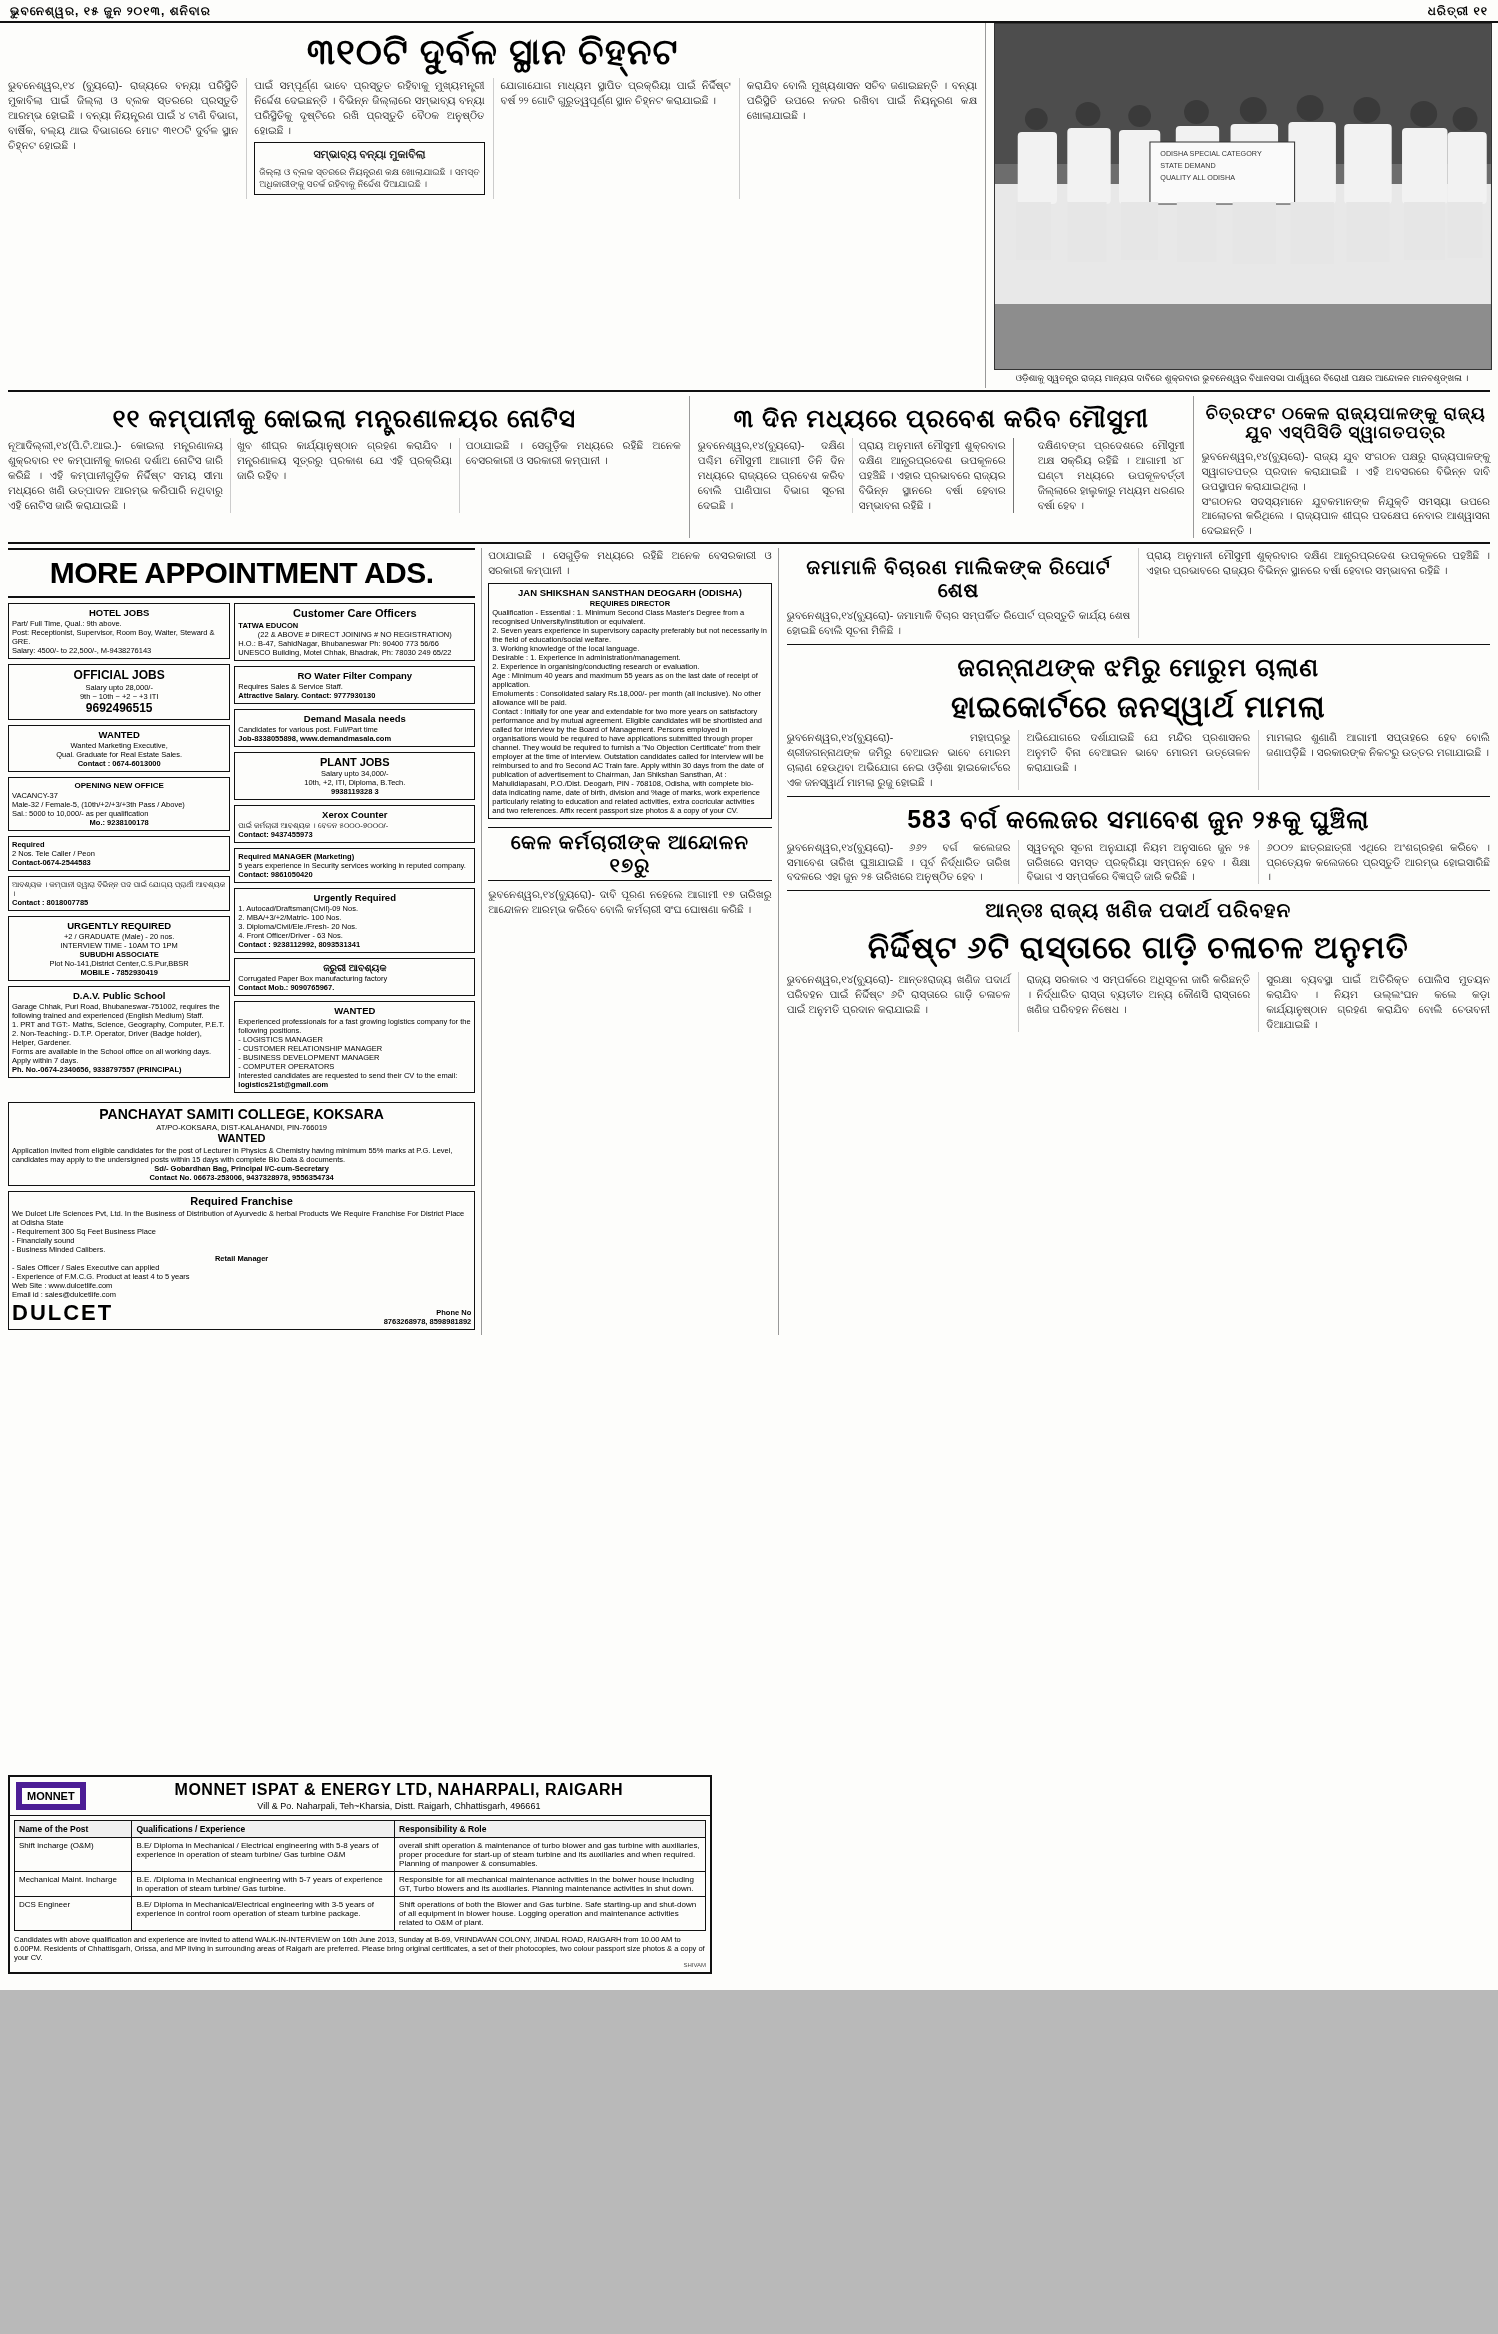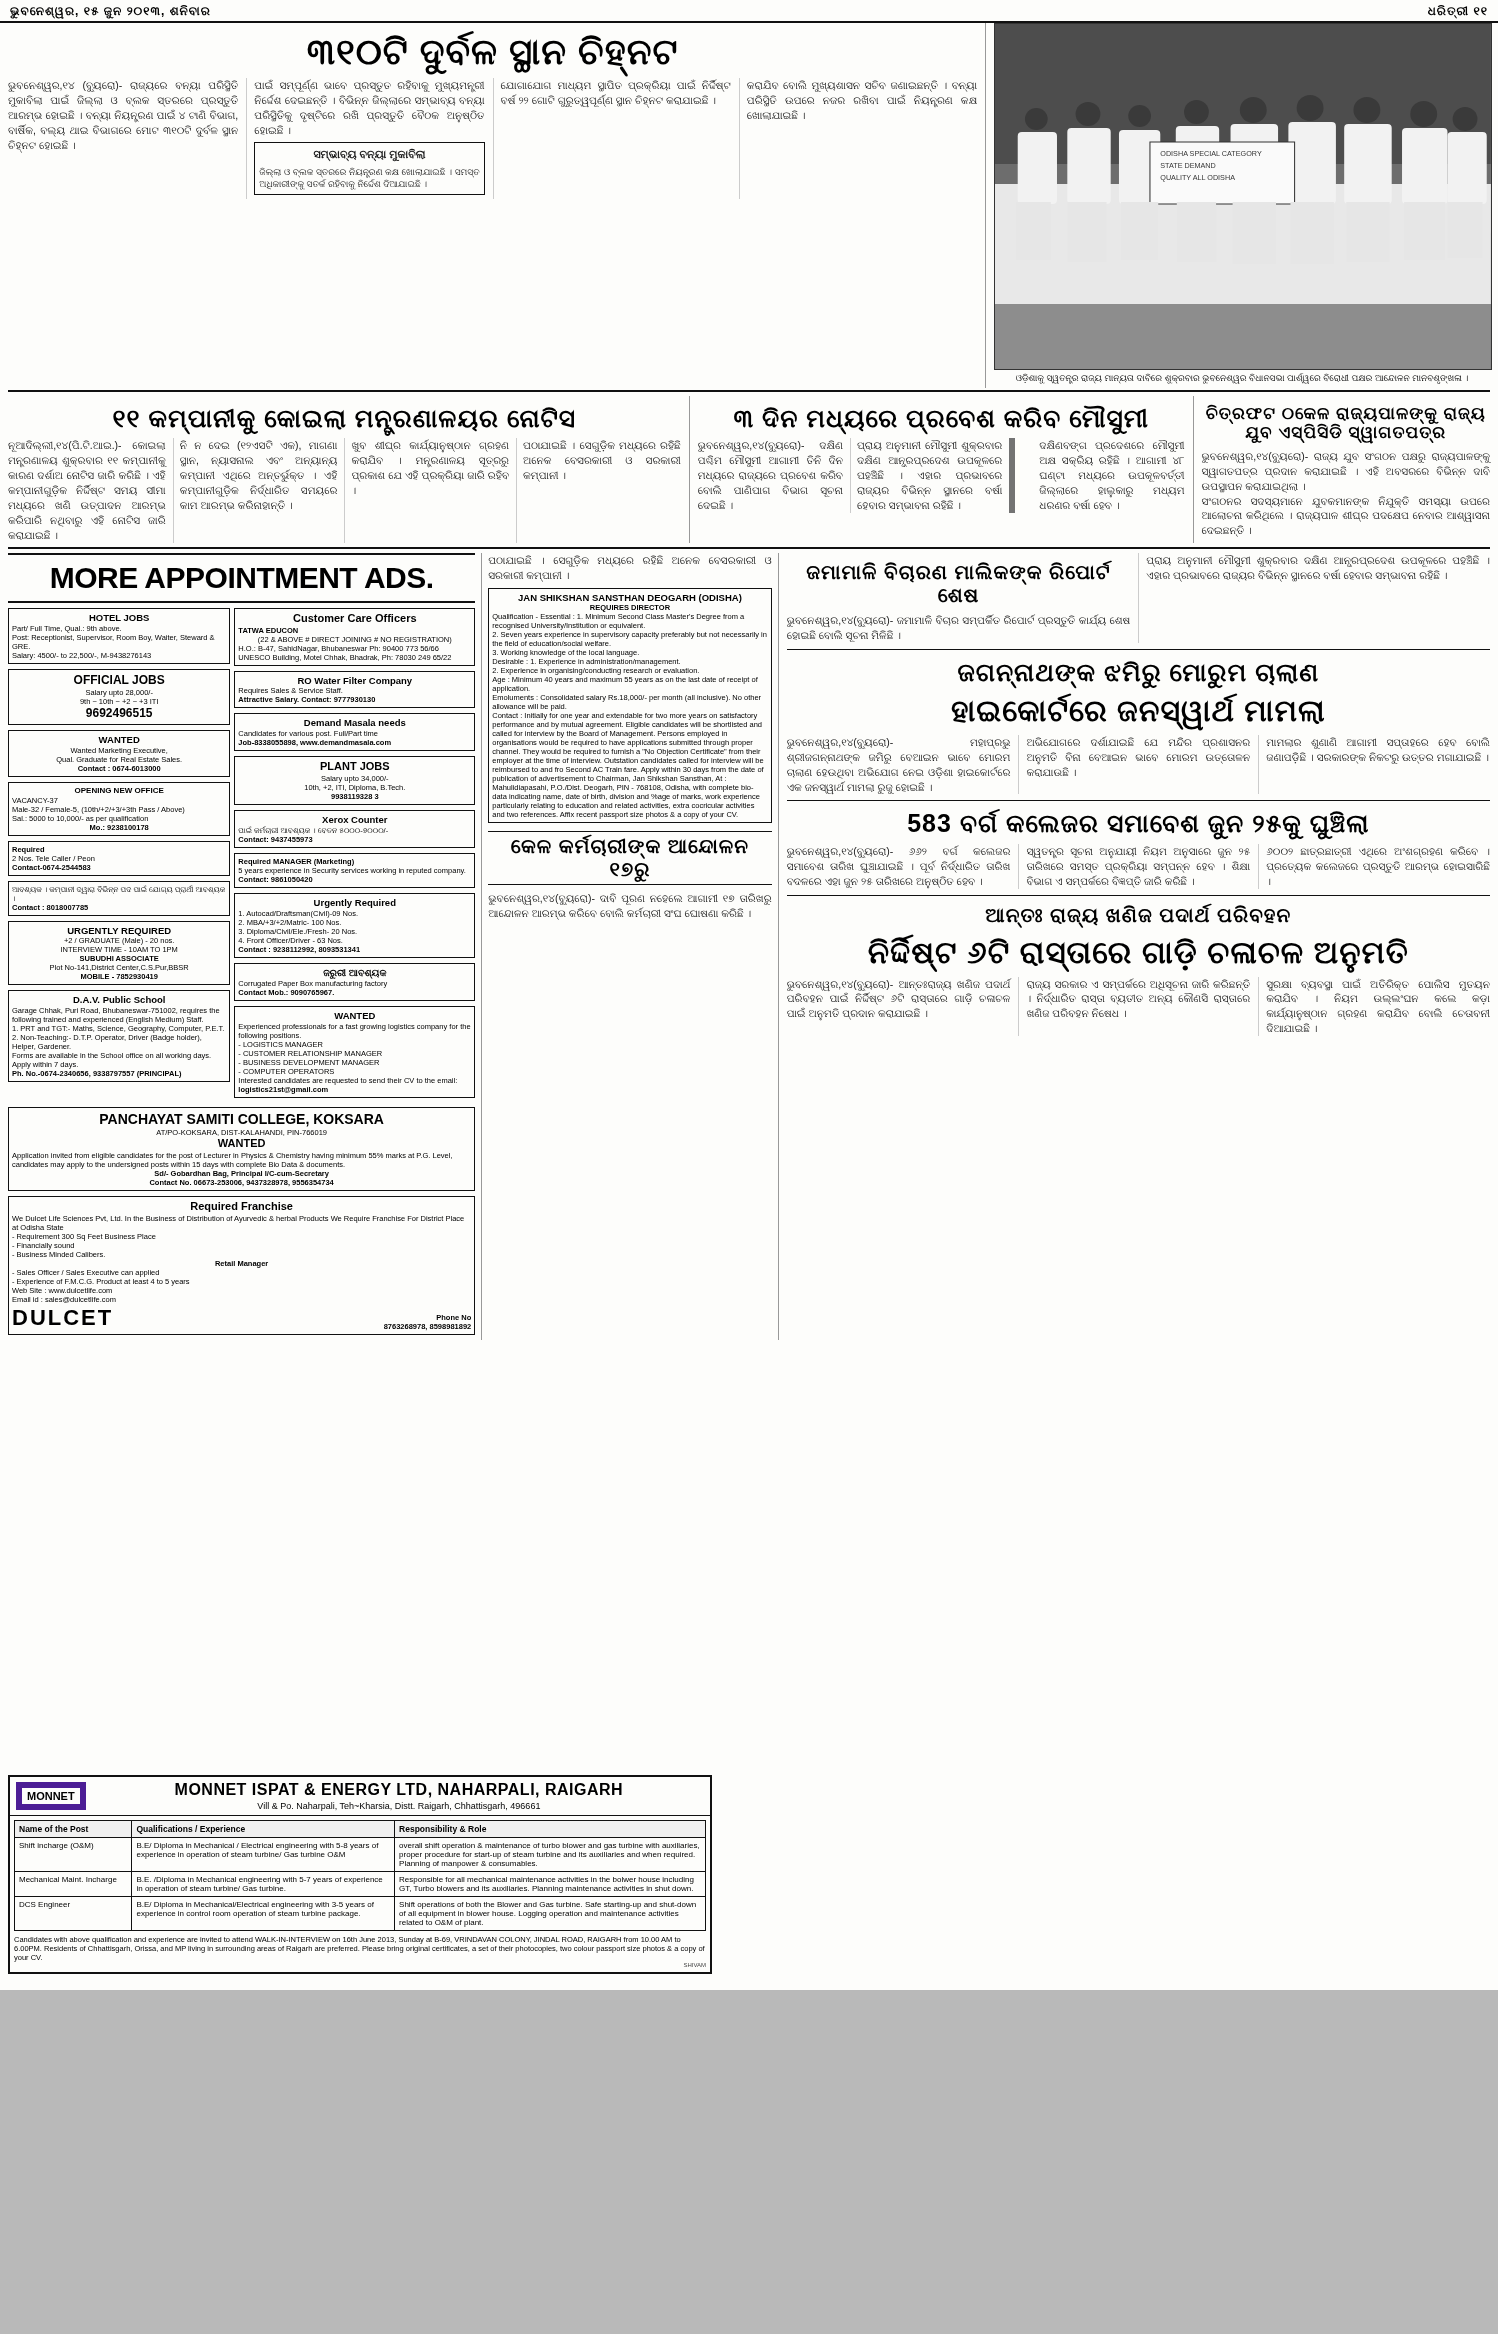--- a/index.html
+++ b/index.html
@@ -116,32 +116,31 @@
     </div>
   </div>
 
   <div class="ruleh thick" style="margin:2px 8px 4px 8px;"></div>
 
   <div style="display:flex;padding:0 8px;box-sizing:border-box;">
     <div style="width:46%;box-sizing:border-box;padding-right:8px;border-right:1px solid #999;">
       <div class="headline sm">୧୧ କମ୍ପାନୀକୁ କୋଇଲା ମନ୍ତ୍ରଣାଳୟର ନୋଟିସ</div>
       <div style="display:flex;gap:7px;">
         <div class="col body-text" style="flex:1;">ନୂଆଦିଲ୍ଲୀ,୧୪(ପି.ଟି.ଆଇ.)- କୋଇଲା ମନ୍ତ୍ରଣାଳୟ ଶୁକ୍ରବାର ୧୧ କମ୍ପାନୀକୁ କାରଣ ଦର୍ଶାଅ ନୋଟିସ ଜାରି କରିଛି । ଏହି କମ୍ପାନୀଗୁଡ଼ିକ ନିର୍ଦ୍ଦିଷ୍ଟ ସମୟ ସୀମା ମଧ୍ୟରେ ଖଣି ଉତ୍ପାଦନ ଆରମ୍ଭ କରିପାରି ନଥିବାରୁ ଏହି ନୋଟିସ ଜାରି କରାଯାଇଛି ।</div>
-        <div class="col body-text" style="flex:1;border-left:1px solid #ccc;padding-left:6px;">ନି ନ ଦେଇ (୧୨ଏସଟି ଏକ), ମାଗଣା ସ୍ଥାନ, ନ୍ୟାସନାଲ ଏବଂ ଅନ୍ୟାନ୍ୟ କମ୍ପାନୀ ଏଥିରେ ଅନ୍ତର୍ଭୁକ୍ତ । ଏହି କମ୍ପାନୀଗୁଡ଼ିକ ନିର୍ଦ୍ଧାରିତ ସମୟରେ କାମ ଆରମ୍ଭ କରିନାହାନ୍ତି ।</div>
         <div class="col body-text" style="flex:1;border-left:1px solid #ccc;padding-left:6px;">ଖୁବ ଶୀଘ୍ର କାର୍ଯ୍ୟାନୁଷ୍ଠାନ ଗ୍ରହଣ କରାଯିବ । ମନ୍ତ୍ରଣାଳୟ ସୂତ୍ରରୁ ପ୍ରକାଶ ଯେ ଏହି ପ୍ରକ୍ରିୟା ଜାରି ରହିବ ।</div>
         <div class="col body-text" style="flex:1;border-left:1px solid #ccc;padding-left:6px;">ପଠାଯାଇଛି । ସେଗୁଡ଼ିକ ମଧ୍ୟରେ ରହିଛି ଅନେକ ବେସରକାରୀ ଓ ସରକାରୀ କମ୍ପାନୀ ।</div>
       </div>
     </div>
 
     <div style="width:34%;box-sizing:border-box;padding:0 8px;border-right:1px solid #999;">
       <div class="headline sm">୩ ଦିନ ମଧ୍ୟରେ ପ୍ରବେଶ କରିବ ମୌସୁମୀ</div>
       <div style="display:flex;gap:7px;">
         <div class="col body-text" style="flex:1;">ଭୁବନେଶ୍ୱର,୧୪(ବ୍ୟୁରୋ)- ଦକ୍ଷିଣ ପଶ୍ଚିମ ମୌସୁମୀ ଆଗାମୀ ତିନି ଦିନ ମଧ୍ୟରେ ରାଜ୍ୟରେ ପ୍ରବେଶ କରିବ ବୋଲି ପାଣିପାଗ ବିଭାଗ ସୂଚନା ଦେଇଛି ।</div>
         <div class="col body-text" style="flex:1;border-left:1px solid #ccc;padding-left:6px;">ପ୍ରାୟ ଅନୁମାନୀ ମୌସୁମୀ ଶୁକ୍ରବାର ଦକ୍ଷିଣ ଆନ୍ଧ୍ରପ୍ରଦେଶ ଉପକୂଳରେ ପହଞ୍ଚିଛି । ଏହାର ପ୍ରଭାବରେ ରାଜ୍ୟର ବିଭିନ୍ନ ସ୍ଥାନରେ ବର୍ଷା ହେବାର ସମ୍ଭାବନା ରହିଛି ।</div>
-        <div class="col body-text" style="flex:1;border-left:6px solid #737373;padding-left:24px;">ଦକ୍ଷିଣବଙ୍ଗ ପ୍ରଦେଶରେ ମୌସୁମୀ ଅକ୍ଷ ସକ୍ରିୟ ରହିଛି । ଆଗାମୀ ୪୮ ଘଣ୍ଟା ମଧ୍ୟରେ ଉପକୂଳବର୍ତ୍ତୀ ଜିଲ୍ଲାରେ ହାଲୁକାରୁ ମଧ୍ୟମ ଧରଣର ବର୍ଷା ହେବ ।</div>
+        <div class="col body-text" style="flex:1;border-left:1px solid #737373;padding-left:24px;">ଦକ୍ଷିଣବଙ୍ଗ ପ୍ରଦେଶରେ ମୌସୁମୀ ଅକ୍ଷ ସକ୍ରିୟ ରହିଛି । ଆଗାମୀ ୪୮ ଘଣ୍ଟା ମଧ୍ୟରେ ଉପକୂଳବର୍ତ୍ତୀ ଜିଲ୍ଲାରେ ହାଲୁକାରୁ ମଧ୍ୟମ ଧରଣର ବର୍ଷା ହେବ ।</div>
       </div>
     </div>
 
     <div style="width:20%;box-sizing:border-box;padding-left:8px;">
       <div class="headline xxs" style="">ଚିତ୍ରଫଟ ୦କେଳ ରାଜ୍ୟପାଳଙ୍କୁ ରାଜ୍ୟ ଯୁବ ଏସ୍‌ପିସିଡି ସ୍ୱାଗତପତ୍ର</div>
       <div class="body-text">ଭୁବନେଶ୍ୱର,୧୪(ବ୍ୟୁରୋ)- ରାଜ୍ୟ ଯୁବ ସଂଗଠନ ପକ୍ଷରୁ ରାଜ୍ୟପାଳଙ୍କୁ ସ୍ୱାଗତପତ୍ର ପ୍ରଦାନ କରାଯାଇଛି । ଏହି ଅବସରରେ ବିଭିନ୍ନ ଦାବି ଉପସ୍ଥାପନ କରାଯାଇଥିଲା ।</div>
       <div class="body-text">ସଂଗଠନର ସଦସ୍ୟମାନେ ଯୁବକମାନଙ୍କ ନିଯୁକ୍ତି ସମସ୍ୟା ଉପରେ ଆଲୋଚନା କରିଥିଲେ । ରାଜ୍ୟପାଳ ଶୀଘ୍ର ପଦକ୍ଷେପ ନେବାର ଆଶ୍ୱାସନା ଦେଇଛନ୍ତି ।</div>
     </div>
   </div>
 

